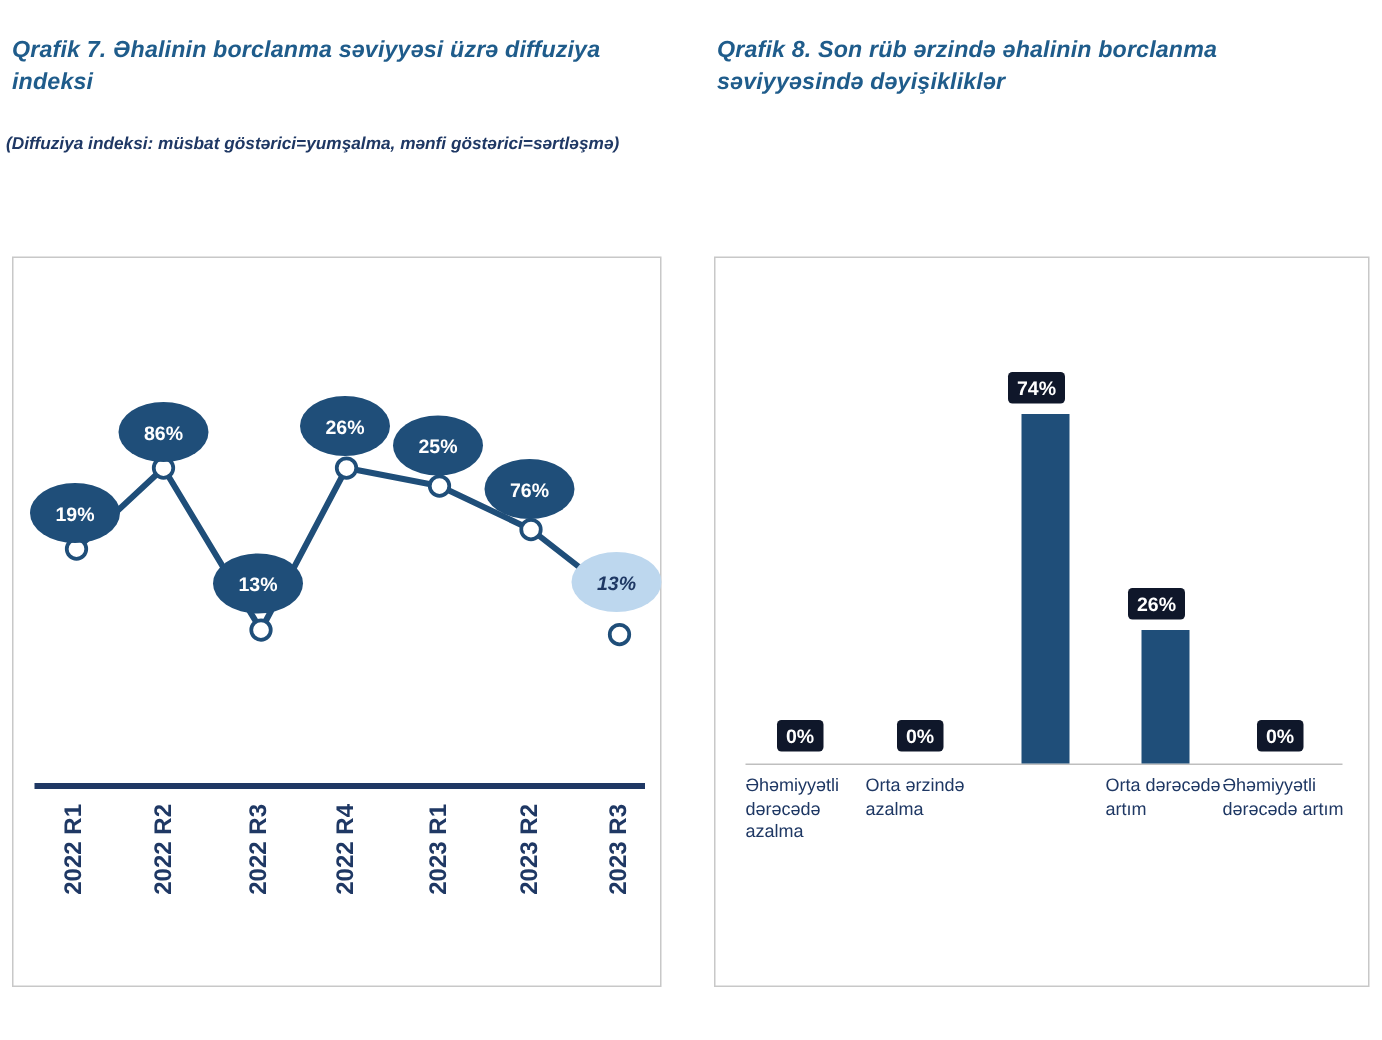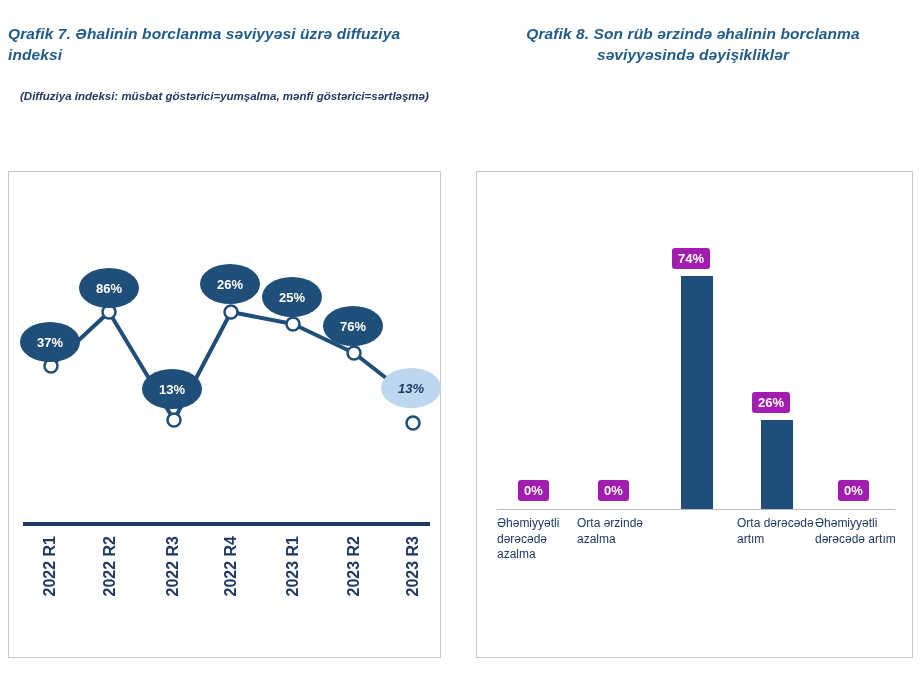--- a/index.html
+++ b/index.html
@@ -49,25 +49,24 @@
     position: absolute;
     left: 8px;
     top: 24px;
     width: 440px;
   }
   .title-right {
     position: absolute;
     left: 12px;
     top: 24px;
     width: 430px;
-    text-align: center;
   }
   .subtitle {
     position: absolute;
-    left: 20px;
+    left: 4px;
     top: 90px;
     width: 450px;
     font-size: 11.5px;
     font-style: italic;
     font-weight: bold;
     color: #1f3864;
   }
 
   .chart-box {
     position: absolute;
@@ -161,21 +160,21 @@
     background: #1f4e79;
     bottom: 0;
   }
   .bar-col {
     position: absolute;
     top: 0;
     height: 337px;
   }
   .bar-label {
     position: absolute;
-    background: #a21caf;
+    background: #0f172a;
     color: #ffffff;
     font-size: 13px;
     font-weight: bold;
     padding: 3px 6px;
     border-radius: 3px;
     white-space: nowrap;
   }
   .cat-label {
     position: absolute;
     top: 344px;
@@ -203,21 +202,21 @@
           <polyline points="42,194 100,140 165,248 222,140 284,152 345,181 404,227" fill="none" stroke="#1f4e79" stroke-width="4" stroke-linejoin="round" stroke-linecap="round"></polyline>
           <circle cx="42" cy="194" r="6.5" fill="#ffffff" stroke="#1f4e79" stroke-width="2.5"></circle>
           <circle cx="100" cy="140" r="6.5" fill="#ffffff" stroke="#1f4e79" stroke-width="2.5"></circle>
           <circle cx="165" cy="248" r="6.5" fill="#ffffff" stroke="#1f4e79" stroke-width="2.5"></circle>
           <circle cx="222" cy="140" r="6.5" fill="#ffffff" stroke="#1f4e79" stroke-width="2.5"></circle>
           <circle cx="284" cy="152" r="6.5" fill="#ffffff" stroke="#1f4e79" stroke-width="2.5"></circle>
           <circle cx="345" cy="181" r="6.5" fill="#ffffff" stroke="#1f4e79" stroke-width="2.5"></circle>
           <circle cx="404" cy="251" r="6.5" fill="#ffffff" stroke="#1f4e79" stroke-width="2.5"></circle>
         </svg>
 
-        <div class="bubble" style="left:11px;top:150px;width:60px;height:40px;">37%</div>
+        <div class="bubble" style="left:11px;top:150px;width:60px;height:40px;">19%</div>
         <div class="bubble" style="left:70px;top:96px;width:60px;height:40px;">86%</div>
         <div class="bubble" style="left:133px;top:197px;width:60px;height:40px;">13%</div>
         <div class="bubble" style="left:191px;top:92px;width:60px;height:40px;">26%</div>
         <div class="bubble" style="left:253px;top:105px;width:60px;height:40px;">25%</div>
         <div class="bubble" style="left:314px;top:134px;width:60px;height:40px;">76%</div>
         <div class="bubble last" style="left:372px;top:196px;width:60px;height:40px;">13%</div>
 
         <div class="axis-line"></div>
 
         <div class="x-labels">

